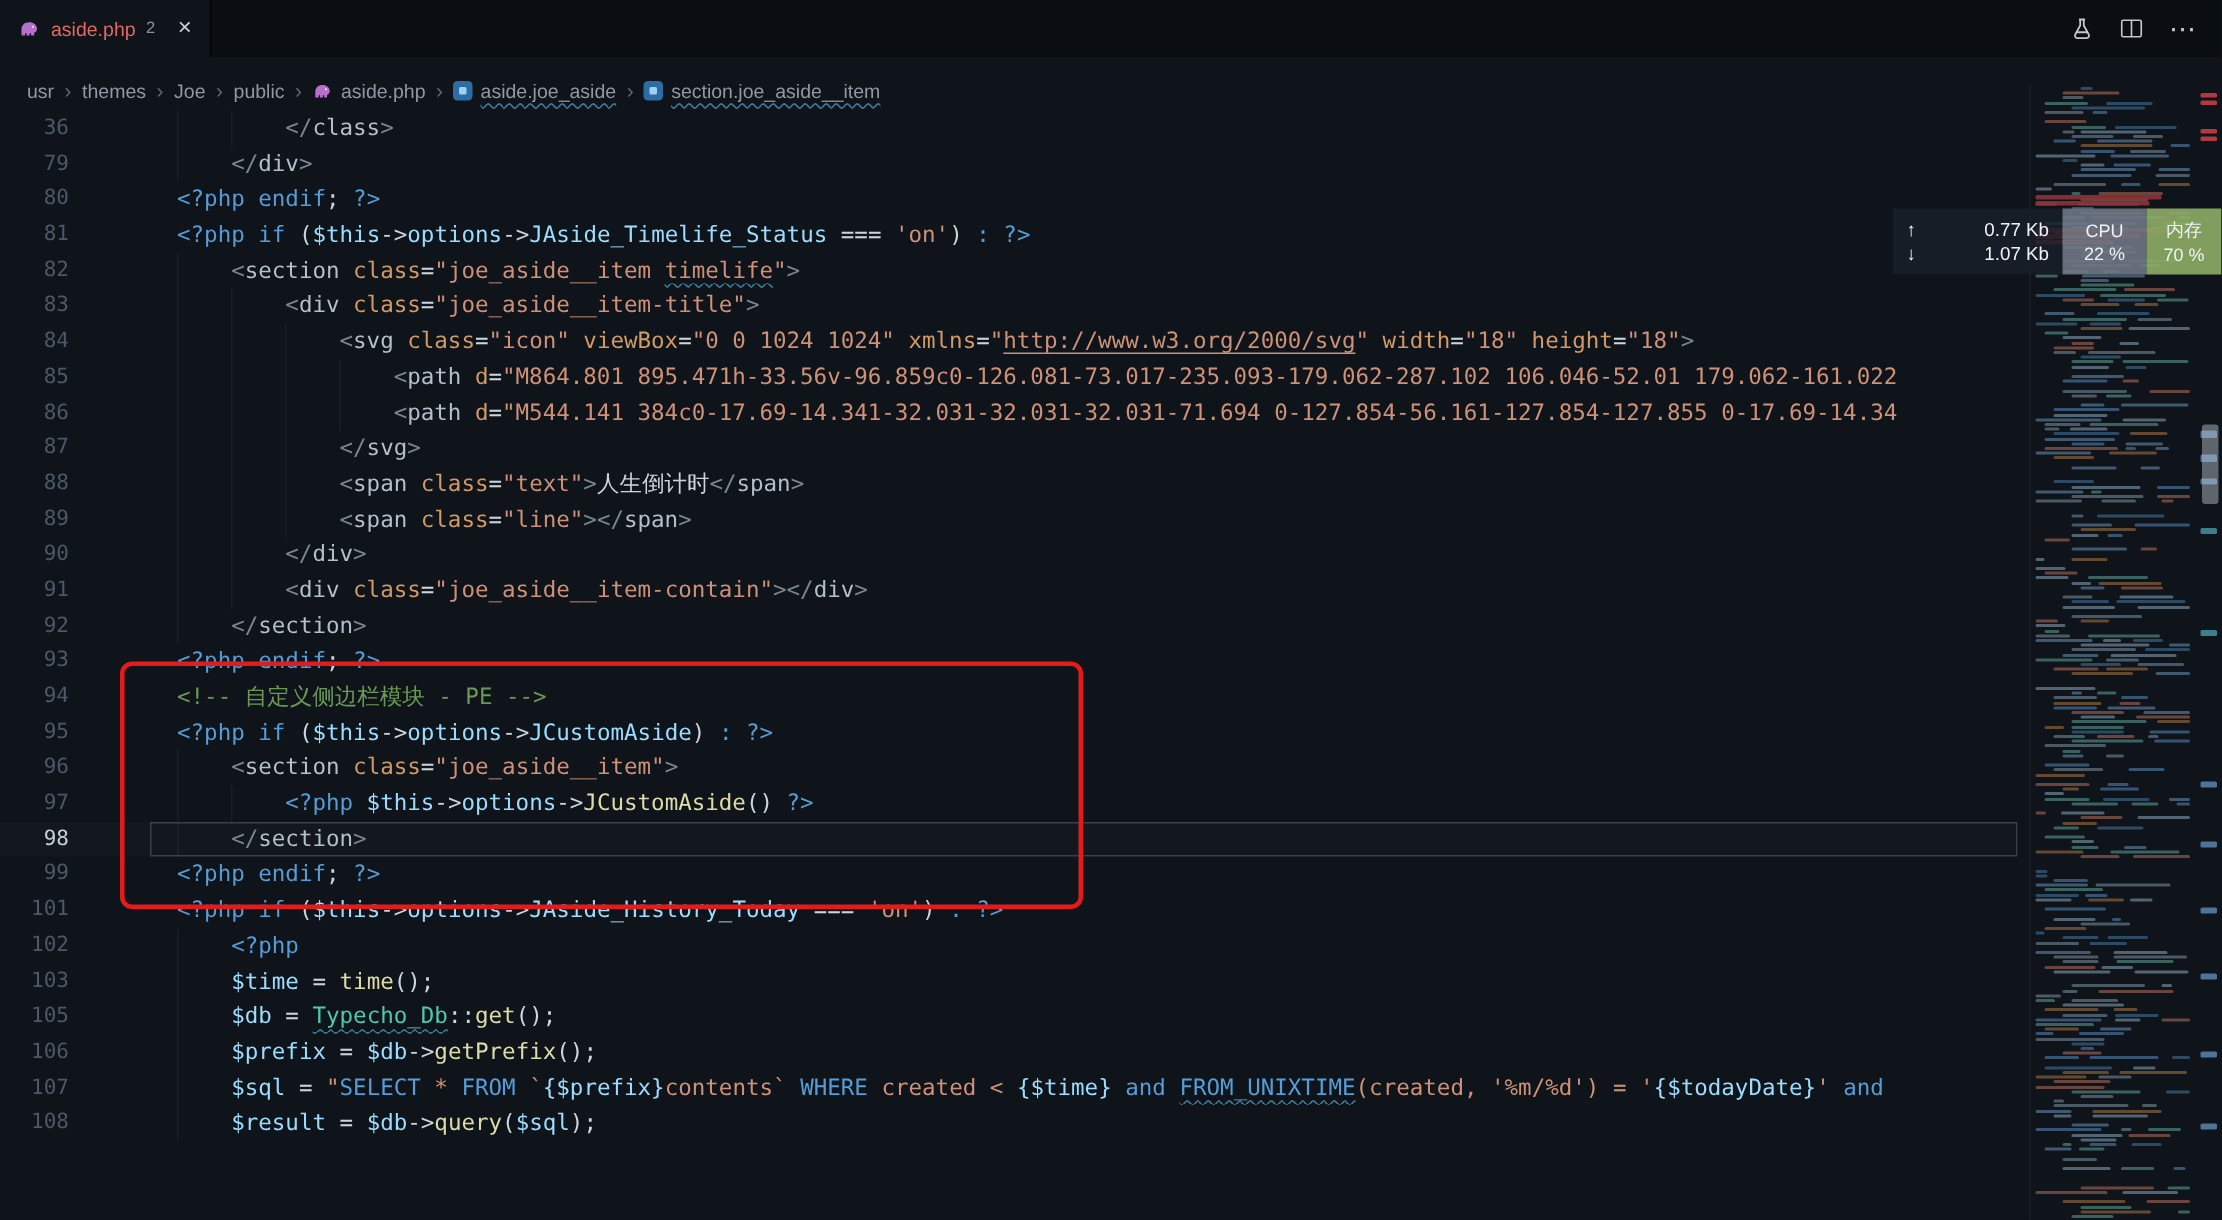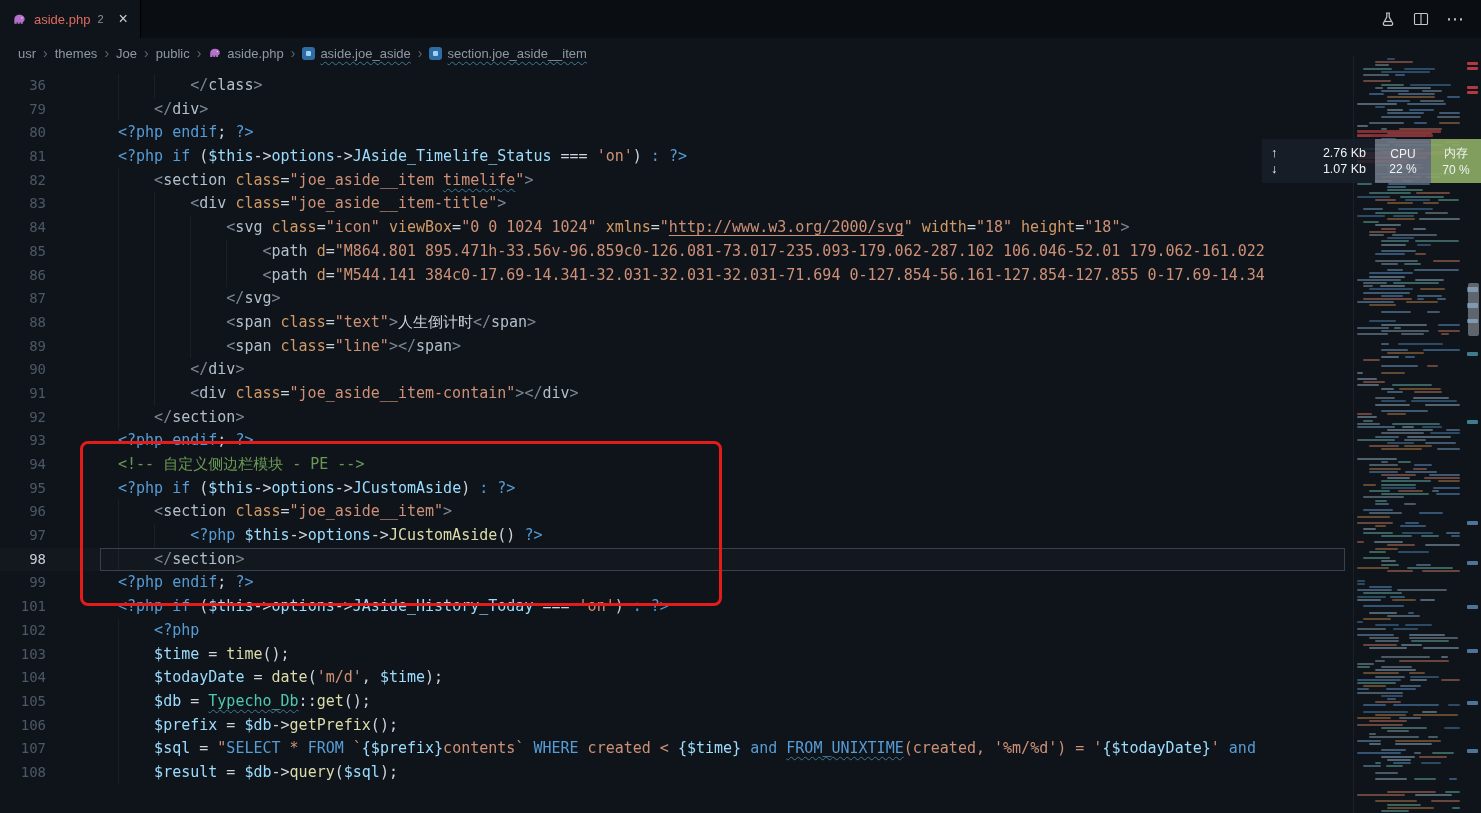--- a/index.html
+++ b/index.html
@@ -11,21 +11,21 @@
   .tab{display:flex;align-items:center;gap:7px;padding:0 12px;background:#0f141a;border-right:1px solid #000;cursor:pointer}
   .tab-icon{display:flex;align-items:center}
   .tab-label{font-size:13px;color:#de6a60}
   .tab-badge{font-size:11px;color:#8a929c}
   .tab-close{color:#c9cfd6;font-size:16px;margin-left:8px;line-height:1}
   .tab-actions{margin-left:auto;display:flex;align-items:center;gap:17px;padding-right:16px;color:#c2c8ce}
   .tab-actions .action{display:flex;align-items:center;cursor:pointer}
   .tab-actions .more{font-size:18px;letter-spacing:1px}
 
   
-  .breadcrumbs{height:30px;display:flex;align-items:center;gap:4px;padding-left:18px;font-size:13px;color:#8f98a3;background:#0f141a}
+  .breadcrumbs{height:30px;display:flex;align-items:flex-end;gap:4px;padding-left:18px;font-size:13px;color:#8f98a3;background:#0f141a}
   .bc-sep{color:#5f6872;font-size:14px;margin:0 3px}
   .bc-item{display:flex;align-items:center;gap:5px;cursor:pointer;white-space:nowrap}
   .bc-item .squig{text-decoration-line:underline;text-decoration-style:wavy;text-decoration-color:#3e7a96;text-underline-offset:3px;text-decoration-thickness:1px}
   .sym-icon{width:13px;height:13px;border-radius:3px;background:#2d6da3;display:inline-block;position:relative;flex:none}
   .sym-icon::after{content:"";position:absolute;inset:4px;border-radius:1px;background:#9fd1f2}
 
   
   .editor{position:absolute;top:68px;left:0;right:0;bottom:0}
   .code-area{position:absolute;top:6px;left:0;right:136px;bottom:0;overflow:hidden}
   .code-line{height:23.7px;line-height:23.7px;white-space:pre;display:flex;font-family:"DejaVu Sans Mono",monospace;font-size:15px;position:relative}
@@ -157,21 +157,20 @@
       <div class="code-line"><span class="ln">93</span><span class="ct"><span class="tok k">&lt;?php</span><span class="tok pl"> </span><span class="tok k">endif</span><span class="tok pl">; </span><span class="tok k">?&gt;</span></span></div>
       <div class="code-line"><span class="ln">94</span><span class="ct"><span class="tok cm">&lt;!-- 自定义侧边栏模块 - PE --&gt;</span></span></div>
       <div class="code-line"><span class="ln">95</span><span class="ct"><span class="tok k">&lt;?php</span><span class="tok pl"> </span><span class="tok k">if</span><span class="tok pl"> (</span><span class="tok v">$this</span><span class="tok pl">-&gt;</span><span class="tok v">options</span><span class="tok pl">-&gt;</span><span class="tok v">JCustomAside</span><span class="tok pl">) </span><span class="tok k">:</span><span class="tok pl"> </span><span class="tok k">?&gt;</span></span></div>
       <div class="code-line"><span class="ln">96</span><span class="ct"><span class="guide"></span><span class="tok p">&lt;</span><span class="tok t">section</span><span class="tok pl"> </span><span class="tok a">class</span><span class="tok pl">=</span><span class="tok s">"joe_aside__item"</span><span class="tok p">&gt;</span></span></div>
       <div class="code-line"><span class="ln">97</span><span class="ct"><span class="guide"></span><span class="guide"></span><span class="tok k">&lt;?php</span><span class="tok pl"> </span><span class="tok v">$this</span><span class="tok pl">-&gt;</span><span class="tok v">options</span><span class="tok pl">-&gt;</span><span class="tok f">JCustomAside</span><span class="tok pl">() </span><span class="tok k">?&gt;</span></span></div>
       <div class="code-line active"><span class="ln">98</span><span class="ct"><span class="guide"></span><span class="tok p">&lt;/</span><span class="tok t">section</span><span class="tok p">&gt;</span></span></div>
       <div class="code-line"><span class="ln">99</span><span class="ct"><span class="tok k">&lt;?php</span><span class="tok pl"> </span><span class="tok k">endif</span><span class="tok pl">; </span><span class="tok k">?&gt;</span></span></div>
       <div class="code-line"><span class="ln">101</span><span class="ct"><span class="tok k">&lt;?php</span><span class="tok pl"> </span><span class="tok k">if</span><span class="tok pl"> (</span><span class="tok v">$this</span><span class="tok pl">-&gt;</span><span class="tok v">options</span><span class="tok pl">-&gt;</span><span class="tok v">JAside_History_Today</span><span class="tok pl"> === </span><span class="tok s">'on'</span><span class="tok pl">) </span><span class="tok k">:</span><span class="tok pl"> </span><span class="tok k">?&gt;</span></span></div>
       <div class="code-line"><span class="ln">102</span><span class="ct"><span class="guide"></span><span class="tok k">&lt;?php</span></span></div>
       <div class="code-line"><span class="ln">103</span><span class="ct"><span class="guide"></span><span class="tok v">$time</span><span class="tok pl"> = </span><span class="tok f">time</span><span class="tok pl">();</span></span></div>
-      <div class="code-line"><span class="ln">104</span><span class="ct"><span class="guide"></span><span class="tok v">$todayDate</span><span class="tok pl"> = </span><span class="tok f">date</span><span class="tok pl">(</span><span class="tok s">'m/d'</span><span class="tok pl">, </span><span class="tok v">$time</span><span class="tok pl">);</span></span></div>
       <div class="code-line"><span class="ln">105</span><span class="ct"><span class="guide"></span><span class="tok v">$db</span><span class="tok pl"> = </span><span class="tok cl w">Typecho_Db</span><span class="tok pl">::</span><span class="tok f">get</span><span class="tok pl">();</span></span></div>
       <div class="code-line"><span class="ln">106</span><span class="ct"><span class="guide"></span><span class="tok v">$prefix</span><span class="tok pl"> = </span><span class="tok v">$db</span><span class="tok pl">-&gt;</span><span class="tok f">getPrefix</span><span class="tok pl">();</span></span></div>
       <div class="code-line"><span class="ln">107</span><span class="ct"><span class="guide"></span><span class="tok v">$sql</span><span class="tok pl"> = </span><span class="tok s">"</span><span class="tok k">SELECT</span><span class="tok s"> * </span><span class="tok k">FROM</span><span class="tok s"> `</span><span class="tok v">{$prefix}</span><span class="tok s">contents` </span><span class="tok k">WHERE</span><span class="tok s"> created &lt; </span><span class="tok v">{$time}</span><span class="tok s"> </span><span class="tok k">and</span><span class="tok s"> </span><span class="tok k w">FROM_UNIXTIME</span><span class="tok s">(created, </span><span class="tok s">'%m/%d'</span><span class="tok s">) = '</span><span class="tok v">{$todayDate}</span><span class="tok s">' </span><span class="tok k">and</span><span class="tok s"> </span></span></div>
       <div class="code-line"><span class="ln">108</span><span class="ct"><span class="guide"></span><span class="tok v">$result</span><span class="tok pl"> = </span><span class="tok v">$db</span><span class="tok pl">-&gt;</span><span class="tok f">query</span><span class="tok pl">(</span><span class="tok v">$sql</span><span class="tok pl">);</span></span></div>
     </div>
   <div class="minimap">
       <div class="mm-bar" style="left: 33px; top: 2px; width: 7.6px; background: rgb(49, 80, 110);"></div>
       <div class="mm-bar" style="left: 21px; top: 5.2px; width: 38.1px; background: rgb(116, 74, 66);"></div>
       <div class="mm-bar" style="left: 21px; top: 8.4px; width: 13.9px; background: rgb(82, 97, 110);"></div>
       <div class="mm-bar" style="left: 9px; top: 11.6px; width: 28.8px; background: rgb(63, 106, 102);"></div>
@@ -543,21 +542,21 @@
     <div class="ruler-mark" style="top: 749px; height: 4px; background: rgb(78, 115, 150);"></div>
   </div>
 <div class="scroll-slider"></div>
 
 <div class="annotation"></div>
 
 <div class="monitor">
   <div class="net">
     <div class="net-row">
       <span>↑</span>
-      <span>2.76 Kb</span>
+      <span>0.77 Kb</span>
     </div>
     <div class="net-row">
       <span>↓</span>
       <span>1.07 Kb</span>
     </div>
   </div>
   <div class="cpu">
     <div>CPU</div>
     <div>22 %</div>
   </div>

